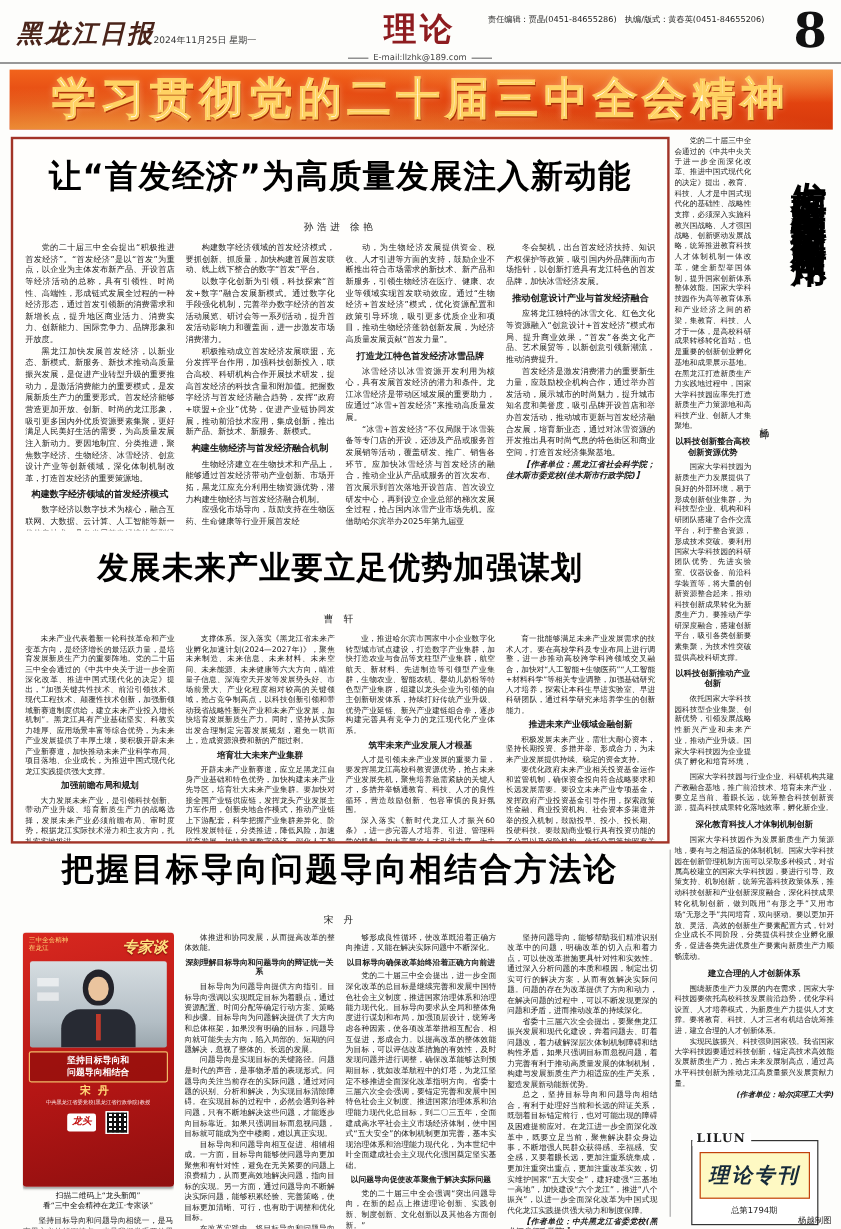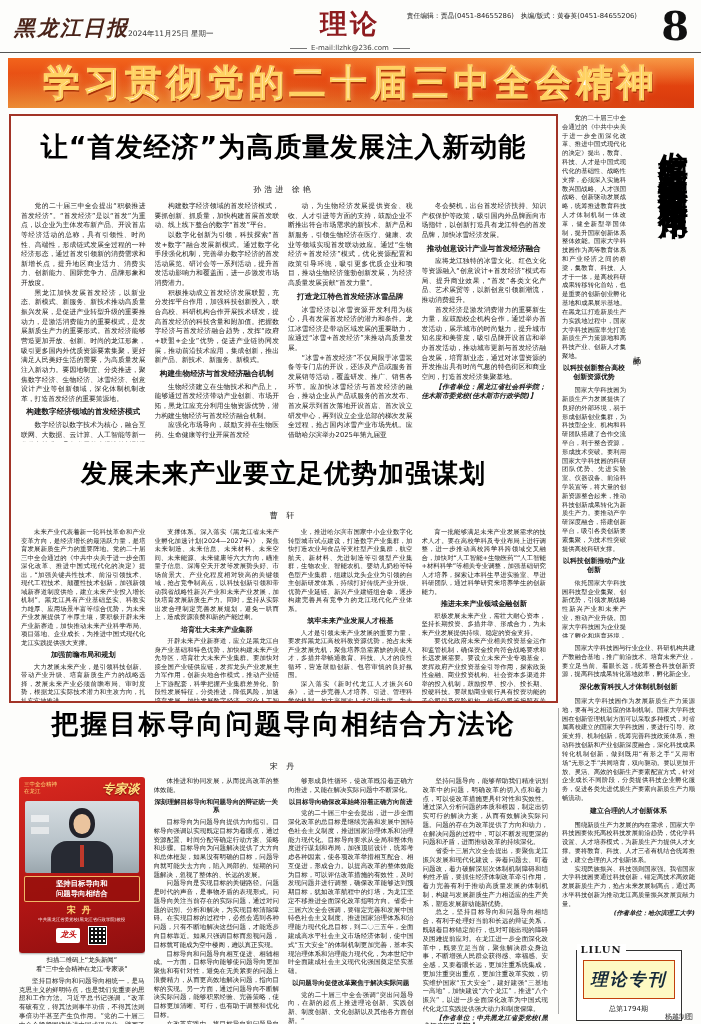--- a/index.html
+++ b/index.html
@@ -48,21 +48,21 @@
   .a1-cols .blk.h { font-size:7.6px; }
   .a2-cols .blk.h { font-size:7.2px; }
   .blk.note { text-indent:2em; font-weight:bold; font-style:italic; }
 
   
   .article3 { position:absolute; left:9px; top:706px; width:549px; height:318px; overflow:hidden; }
   .a3-title { font-size:27px; letter-spacing:2px; }
   .a3-cols { height:252px; font-size:6.5px; line-height:1.35; margin-top:5px; }
 
   
-  .promo-card { width:100%; height:176px; border-radius:3px; position:relative; overflow:hidden;
+  .promo-card { width:100%; height:212px; border-radius:3px; position:relative; overflow:hidden;
     background:linear-gradient(165deg,#d8281f 0%,#b51615 55%,#8f0f0f 100%);
     box-shadow:0 1px 2px rgba(0,0,0,.35); color:#fff; padding:4px 5px; text-indent:0; }
   .card-top { display:flex; align-items:flex-start; gap:3px; }
   .card-top .small-lines { font-size:5.5px; color:#ffd978; line-height:1.25; }
   .card-top .brand { font-size:12.5px; font-weight:900; font-style:italic; color:#ffdf7e;
     text-shadow:0 1px 1px #7a0a0a; margin-left:auto; }
   .card-photo { height:72px; margin:3px 1px; border-radius:2px; position:relative; overflow:hidden;
     background:linear-gradient(180deg,#d6dde1 0%,#b3bec5 70%,#9aa6ad 100%); }
   .ph-shelf { position:absolute; left:6px; top:14px; width:18px; height:7px; background:#e9ecee; box-shadow:0 12px 0 #e4e7e9; }
   .ph-hair { position:absolute; left:50%; top:7px; transform:translateX(-50%); width:26px; height:30px;
@@ -111,21 +111,21 @@
 </head>
 <body>
 
 <div class="header">
   <div class="masthead">黑龙江日报</div>
   <div class="date-line">2024年11月25日  星期一</div>
   <div class="center-title">
     <div class="t">理论</div>
     <div class="email-row">
       <span class="seg"></span>
-      <span>E-mail:llzhk@236.com</span>
+      <span>E-mail:llzhk@189.com</span>
       <span class="seg"></span>
     </div>
   </div>
   <div class="editors">责任编辑：贾晶(0451-84655286)　执编/版式：黄春英(0451-84655206)</div>
   <div class="pagenum">8</div>
   <div class="header-rule"></div>
 </div>
 
 <div class="banner">
   <div class="banner-text">学习贯彻党的二十届三中全会精神</div>
@@ -242,21 +242,21 @@
       </div>
     <div class="col">
         <div class="blk p">够形成良性循环，使改革既沿着正确方向推进，又能在解决实际问题中不断深化。</div>
         <div class="blk h">以目标导向确保改革始终沿着正确方向前进</div>
         <div class="blk p">党的二十届三中全会提出，进一步全面深化改革的总目标是继续完善和发展中国特色社会主义制度，推进国家治理体系和治理能力现代化。目标导向要求从全局和整体角度进行谋划和布局，加强顶层设计，统筹考虑各种因素，使各项改革举措相互配合、相互促进，形成合力。以提高改革的整体效能为目标，可以评估改革措施的有效性，及时发现问题并进行调整，确保改革能够达到预期目标，犹如改革航程中的灯塔，为龙江坚定不移推进全面深化改革指明方向。省委十三届六次全会强调，要锚定完善和发展中国特色社会主义制度、推进国家治理体系和治理能力现代化总目标，到二〇三五年，全面建成高水平社会主义市场经济体制，使中国式“五大安全”的体制机制更加完善，基本实现治理体系和治理能力现代化，为本世纪中叶全面建成社会主义现代化强国奠定坚实基础。</div>
         <div class="blk h">以问题导向促使改革聚焦于解决实际问题</div>
         <div class="blk p">党的二十届三中全会强调“突出问题导向，在新的起点上推进理论创新、实践创新、制度创新、文化创新以及其他各方面创新。”</div>
       </div>
     <div class="col">
         <div class="blk p">坚持问题导向，能够帮助我们精准识别改革中的问题，明确改革的切入点和着力点，可以使改革措施更具针对性和实效性。通过深入分析问题的本质和根因，制定出切实可行的解决方案，从而有效解决实际问题。问题的存在为改革提供了方向和动力，在解决问题的过程中，可以不断发现更深的问题和矛盾，进而推动改革的持续深化。</div>
-        <div class="blk p">省委十三届六次全会提出，要聚焦龙江振兴发展和现代化建设，奔着问题去、盯着问题改，着力破解深层次体制机制障碍和结构性矛盾，要抓住经济体制改革牵引作用，着力完善有利于推动高质量发展的体制机制，构建与发展新质生产力相适应的生产关系，塑造发展新动能新优势。</div>
+        <div class="blk p">省委十三届六次全会提出，要聚焦龙江振兴发展和现代化建设，奔着问题去、盯着问题改，着力破解深层次体制机制障碍和结构性矛盾，如果只强调目标而忽视问题，着力完善有利于推动高质量发展的体制机制，构建与发展新质生产力相适应的生产关系，塑造发展新动能新优势。</div>
         <div class="blk p">总之，坚持目标导向和问题导向相结合，有利于处理好当前和长远的辩证关系，既朝着目标锚定前行，也对可能出现的障碍及困难提前应对。在龙江进一步全面深化改革中，既要立足当前，聚焦解决群众身边事，不断增强人民群众获得感、幸福感、安全感，又要着眼长远，更加注重系统集成，更加注重突出重点，更加注重改革实效，切实维护国家“五大安全”，建好建强“三基地一高地”，加快建设“六个龙江”，推进“八个振兴”，以进一步全面深化改革为中国式现代化龙江实践提供强大动力和制度保障。</div>
         <div class="blk note">【作者单位：中共黑龙江省委党校(黑龙江省行政学院)】</div>
       </div>
   </div>
 </div>
 
 <div class="v-divider"></div>
 
 <div class="right-col">
   <div class="r-sec1">

